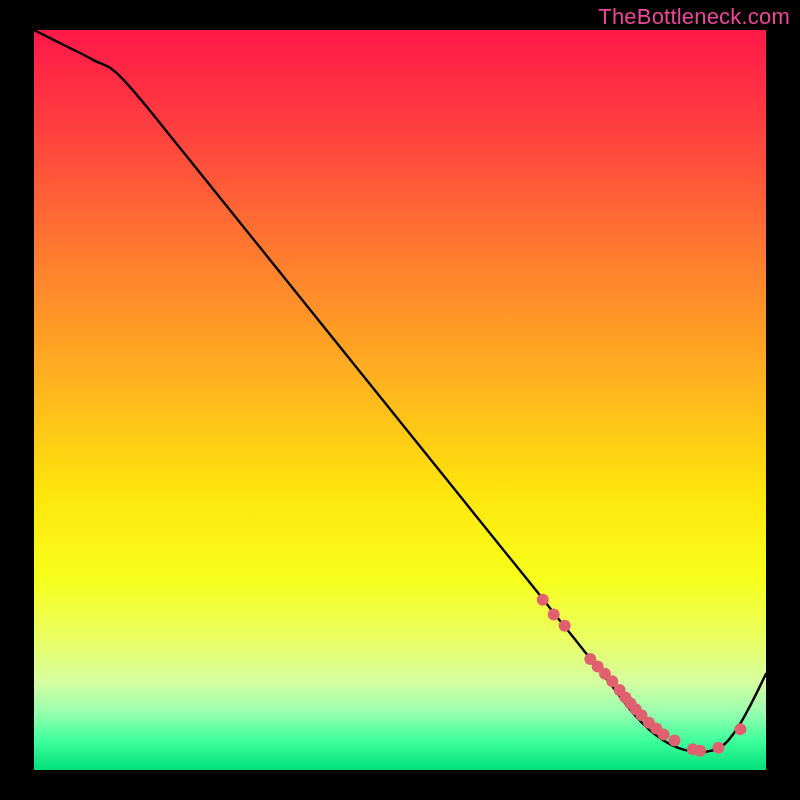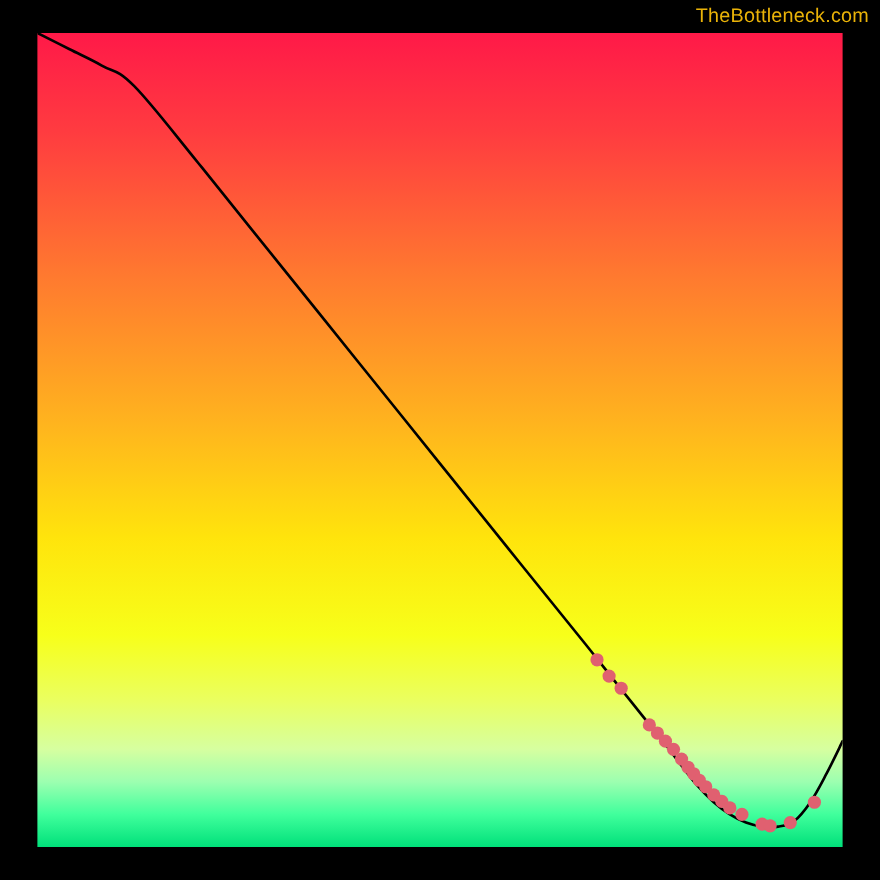--- a/index.html
+++ b/index.html
@@ -13,22 +13,22 @@
   }
   .frame {
     position: relative;
     width: 800px;
     height: 800px;
   }
   .watermark {
     position: absolute;
     top: 4px;
     right: 10px;
-    color: #eab308;
-    font-size: 18px;
+    color: #ec4899;
+    font-size: 22px;
     letter-spacing: 0.2px;
     user-select: none;
   }
   svg {
     position: absolute;
     top: 0;
     left: 0;
   }
 </style>
 </head>

